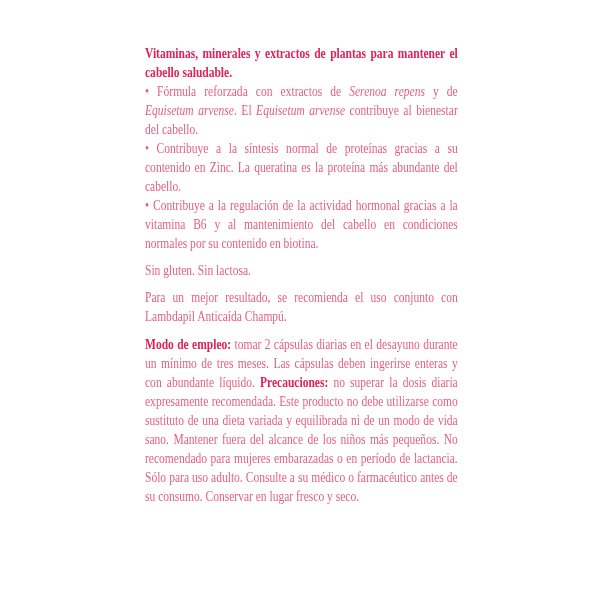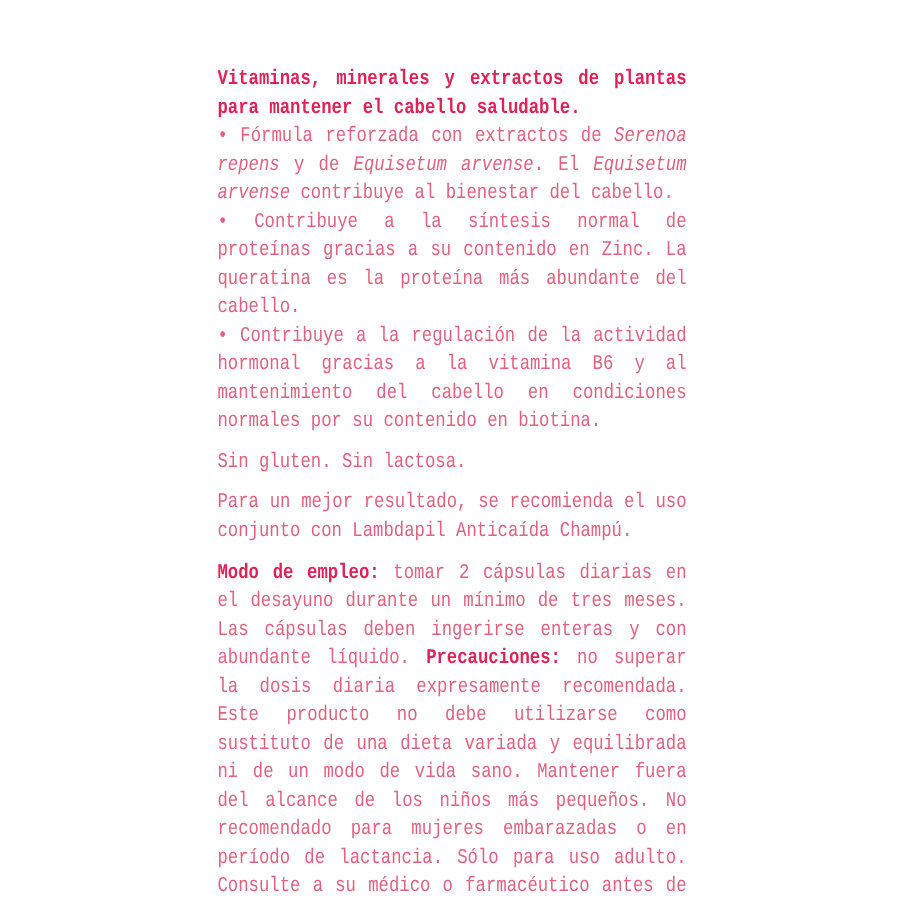--- a/index.html
+++ b/index.html
@@ -11,21 +11,21 @@
     margin: 0;
     padding: 0;
     background: var(--bg);
   }
   .sheet {
     position: relative;
     width: 600px;
     height: 600px;
     background: var(--bg);
     overflow: hidden;
-    font-family: Liberation Mono, monospace;
+    font-family: Liberation Serif, serif;
   }
   .text-column {
     position: absolute;
     left: 145px;
     top: 44px;
     width: 380px;
     transform: scaleX(0.823);
     transform-origin: 0 0;
   }
   .text-column p {

